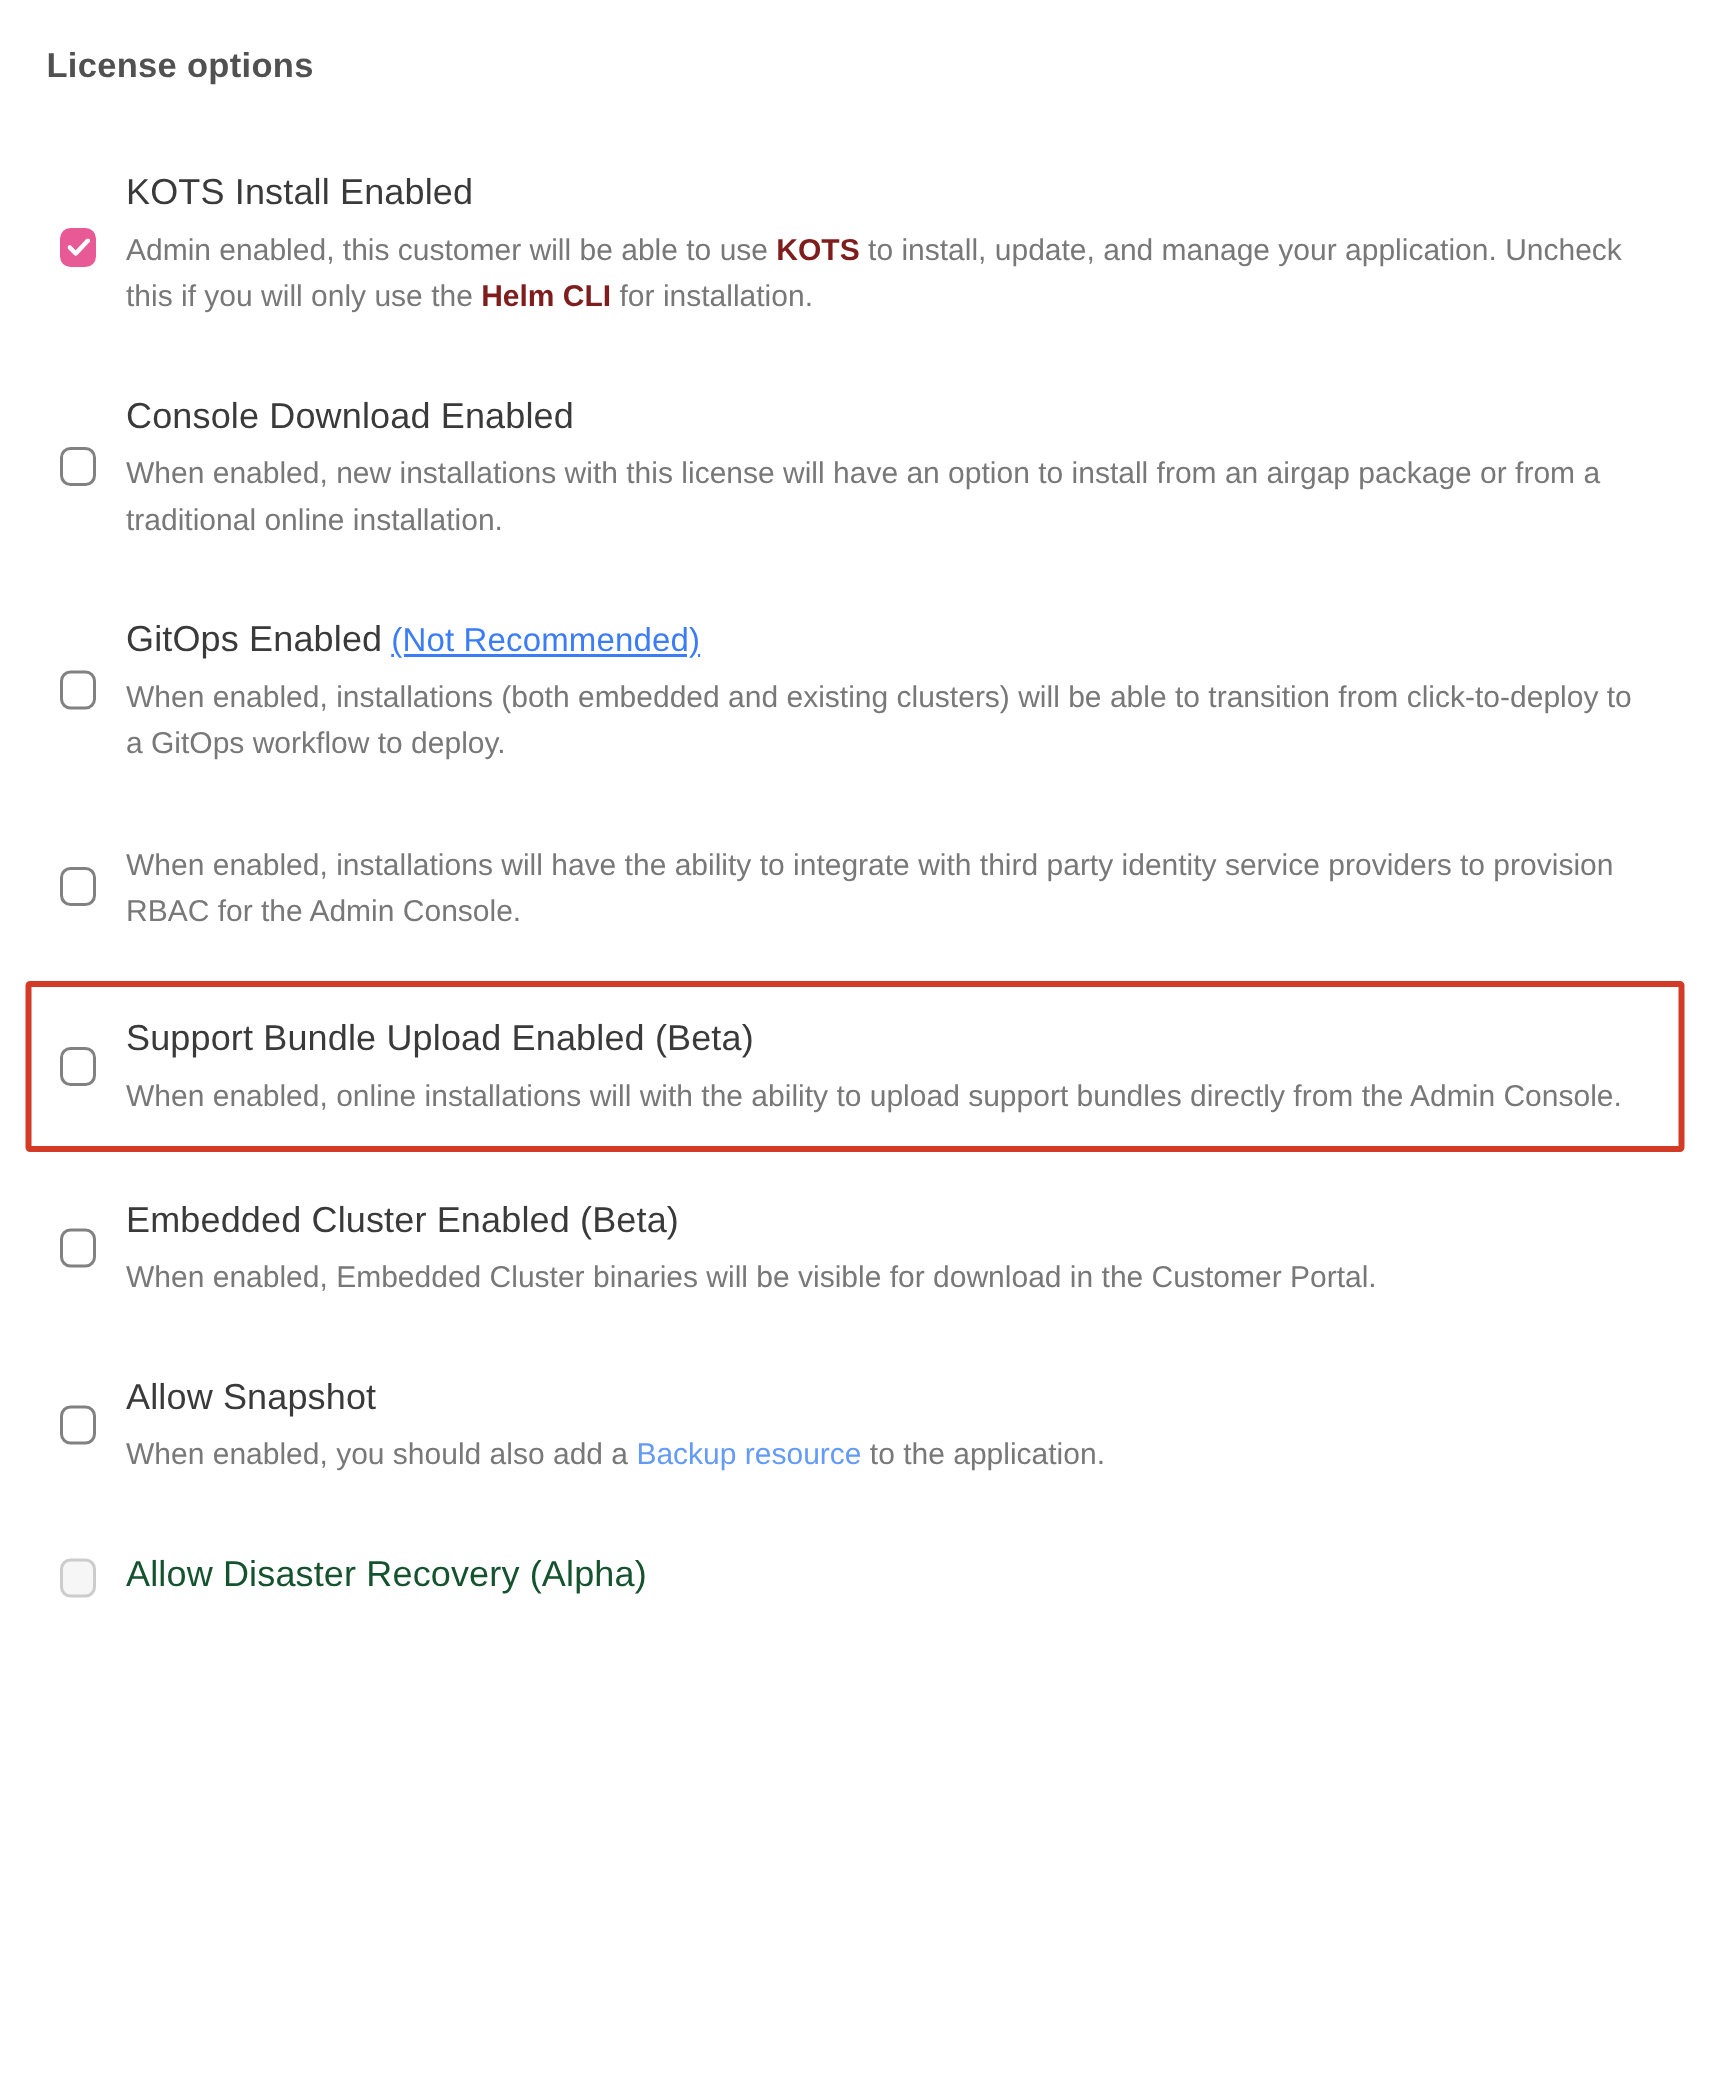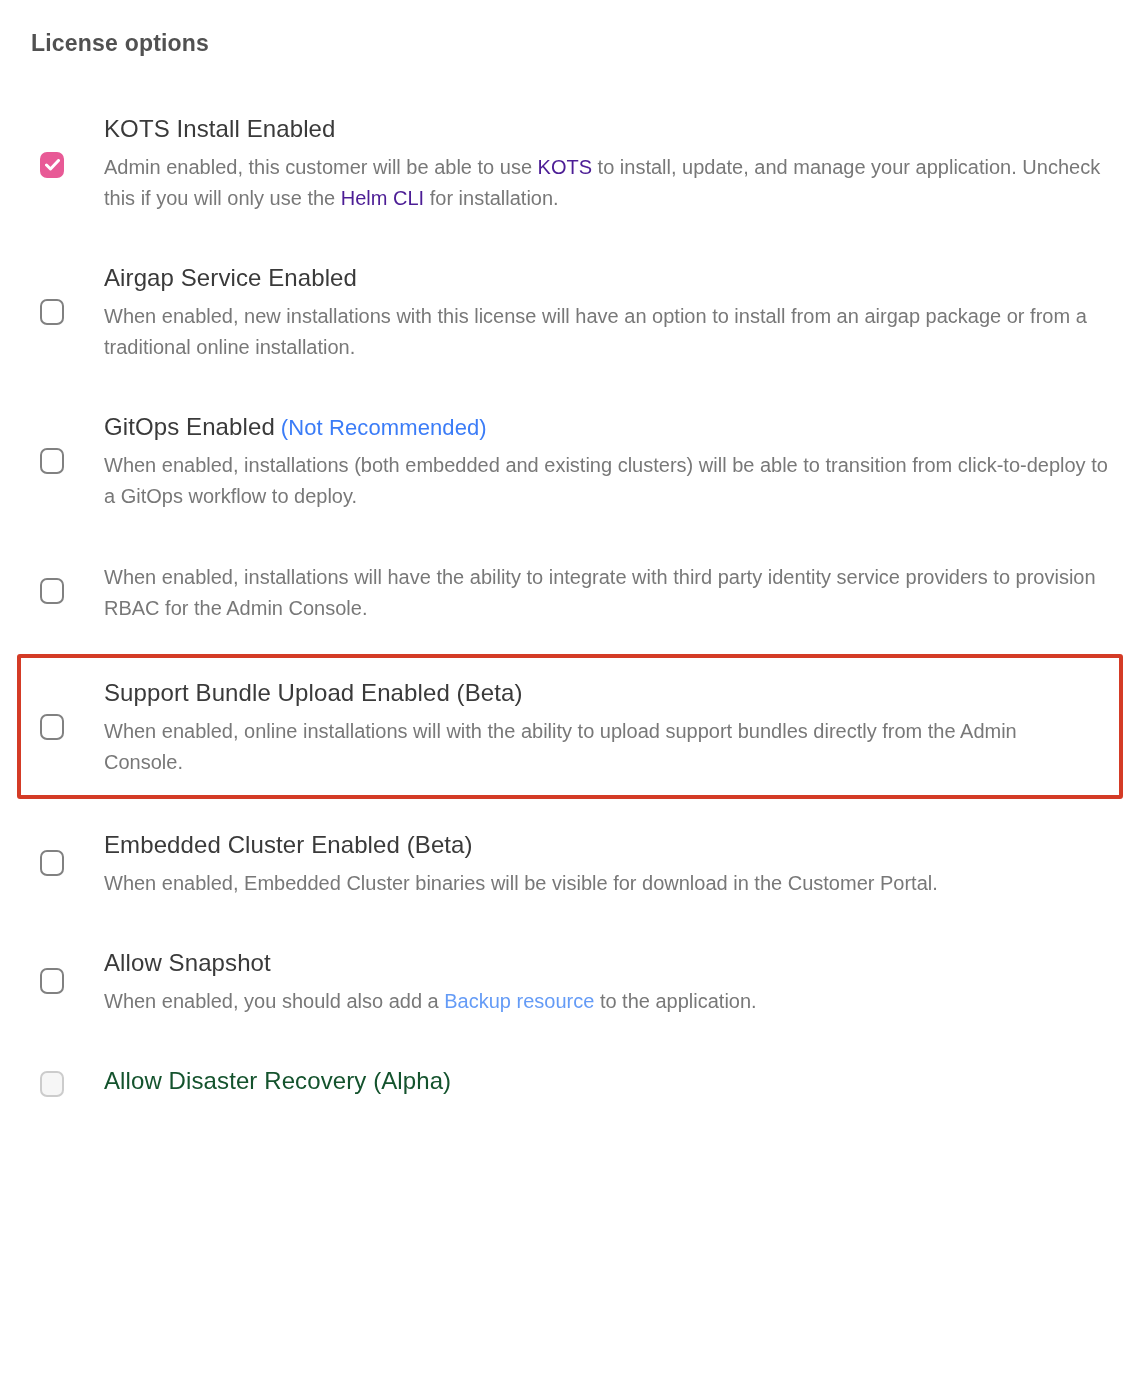--- a/index.html
+++ b/index.html
@@ -20,21 +20,20 @@
     font-size: 23px;
     font-weight: 700;
     color: #515151;
     margin: 0 0 58px 0;
     letter-spacing: 0.2px;
   }
   .option {
     display: flex;
     align-items: center;
     margin-bottom: 50px;
-    gap: 20px;
   }
   .cb-col {
     flex: none;
     width: 26px;
     margin-left: 9px;
     margin-right: 18px;
     align-self: center;
   }
   .checkbox {
     display: inline-flex;
@@ -66,34 +65,35 @@
     font-size: 24px;
     font-weight: 400;
     color: #3a3a3a;
     margin: 0 0 9px 0;
     letter-spacing: 0.1px;
   }
   .option-title .suffix {
     color: #3b7cf7;
     font-size: 22px;
     margin-left: 6px;
+    text-decoration: underline;
   }
   .option.disabled .option-title {
     color: #14532d;
   }
   .option-desc {
     font-size: 20px;
     line-height: 31px;
     color: #787878;
     margin: 0;
     font-weight: 400;
   }
   .link-strong {
-    color: #4c1d95;
-    font-weight: 400;
+    color: #7f1d1d;
+    font-weight: 700;
     text-decoration: none;
     cursor: pointer;
   }
   .link-light {
     color: #649bf6;
     font-weight: 400;
     text-decoration: none;
     cursor: pointer;
   }
   .option.highlighted {
@@ -127,21 +127,21 @@
     </div>
   </section>
 
   <section class="option">
     <div class="cb-col">
       <span class="checkbox">
         
       </span>
     </div>
     <div class="text-col">
-      <div class="option-title">Airgap Service Enabled</div>
+      <div class="option-title">Console Download Enabled</div>
       <p class="option-desc">When enabled, new installations with this license will have an option to install from an airgap package or from a traditional online installation.</p>
     </div>
   </section>
 
   <section class="option">
     <div class="cb-col">
       <span class="checkbox">
         
       </span>
     </div>

